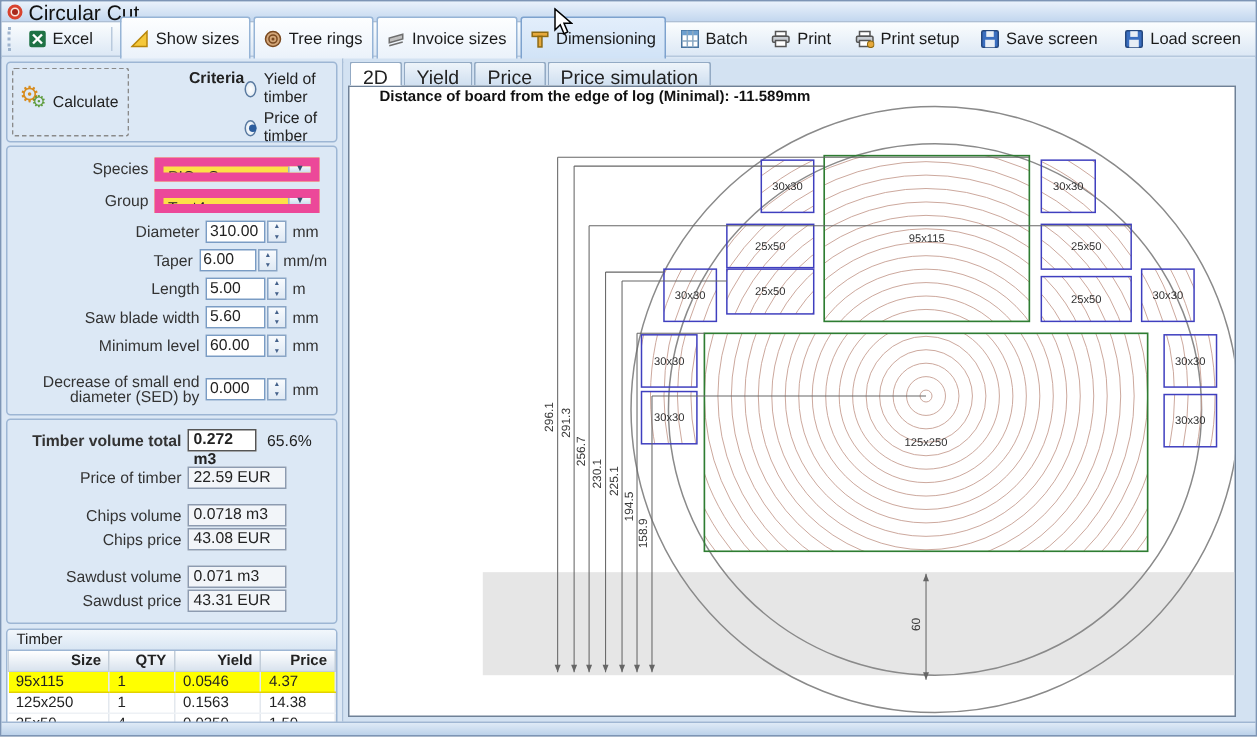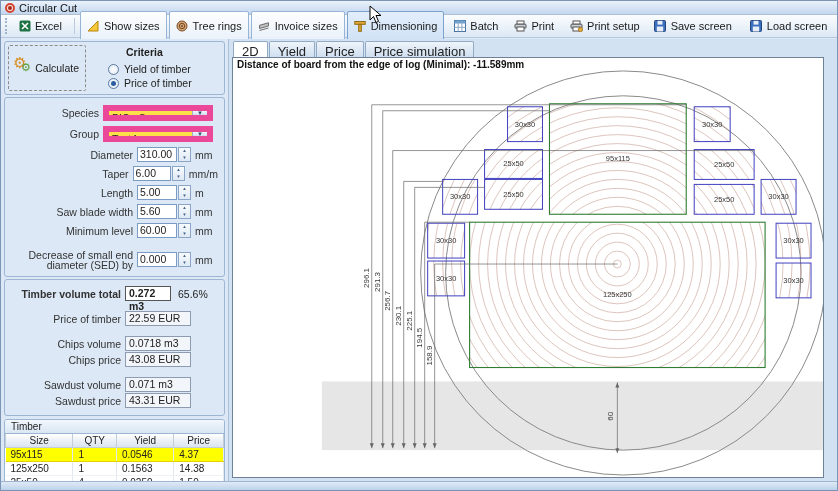--- a/index.html
+++ b/index.html
@@ -3,21 +3,21 @@
 <meta charset="utf-8">
 <style>
   html,body{margin:0;padding:0;background:#9aa7b8;}
   *{box-sizing:border-box;font-family:"Liberation Sans",sans-serif;}
   .app{position:relative;width:838px;height:491px;background:#dce8f5;border:1px solid #7d95b5;overflow:hidden;}
 
   
   .titlebar{height:14px;background:linear-gradient(#eaf2fb,#c3d7ef);display:flex;align-items:center;padding:0 4px;gap:4px;border-bottom:1px solid #aebfd4;}
   .app-icon{width:10px;height:10px;border-radius:50%;border:2px solid #d8432f;background:#f7e9e2;position:relative;}
   .app-icon::after{content:'';position:absolute;left:1px;top:1px;width:4px;height:4px;border-radius:50%;background:#a8291c;}
-  .title-text{font-size:11px;color:#111;}
+  .title-text{font-size:14px;color:#111;}
 
   
   .toolbar{height:23px;background:linear-gradient(#fbfdfe,#dce8f5);display:flex;align-items:center;padding:0 4px;border-bottom:1px solid #b6c8dd;}
   .grip{width:4px;height:16px;border-left:2px dotted #9fb4cd;margin-right:4px;}
   .tbtn{display:flex;align-items:center;gap:4px;padding:1px 6px;height:31px;font-size:11px;color:#1a1a1a;border:1px solid transparent;border-radius:2px;background:transparent;cursor:default;white-space:nowrap;}
   .tbtn.boxed{border-color:#96b4d6;background:linear-gradient(#fdfeff,#e9f1fa);}
   .tbtn.active{background:linear-gradient(#e3eefb,#cfe2f6);border-color:#7da2ce;justify-content:flex-end;}
   .tb-spring{flex:1;}
   .ic{width:13px;height:13px;display:inline-flex;align-items:center;justify-content:center;}
   .sep{width:1px;height:16px;background:#b9cadd;margin:0 3px;}
@@ -26,21 +26,21 @@
   .content{position:absolute;top:38px;left:0;right:0;bottom:9px;display:flex;}
   .left-panel{width:228px;background:#dce8f5;border-right:1px solid #aabfd8;position:relative;font-size:10.5px;color:#222;}
   .gbox{border:1px solid #9db6d4;border-radius:3px;margin:2px 3px;}
 
   
   .crit{display:flex;padding:3px;height:54px;}
   .calc-btn{width:78px;height:46px;border:1px dashed #8a8a8a;border-radius:2px;background:transparent;display:flex;align-items:center;justify-content:center;gap:3px;font-size:10.5px;color:#222;cursor:pointer;}
   .gear-wrap{position:relative;width:20px;height:20px;}
   .gear1{position:absolute;left:-2px;top:-4px;font-size:15px;color:#d88c1e;}
   .gear2{position:absolute;left:6px;top:3px;font-size:11px;color:#5d9b3a;}
-  .crit-right{flex:1;display:flex;flex-direction:column;align-items:flex-start;padding-left:22px;}
+  .crit-right{flex:1;display:flex;flex-direction:row;align-items:flex-start;padding-left:22px;}
   .crit-title{font-weight:bold;font-size:10.5px;margin:1px 0 3px 18px;}
   .radio-row{display:flex;align-items:center;gap:5px;margin:2px 0;cursor:pointer;}
   .radio{width:11px;height:11px;border-radius:50%;border:1px solid #5a7aa0;background:radial-gradient(#ffffff,#dde8f2);position:relative;}
   .radio.on::after{content:'';position:absolute;left:2px;top:2px;width:5px;height:5px;background:#2c5d9e;border-radius:50%;}
 
   
   .params{padding:4px 0 6px 12px;}
   .prow{display:flex;align-items:center;height:17px;margin:2px 6px 2px 2px;}
   .prow.dd-row{margin-bottom:4px;}
   .lbl{width:118px;text-align:right;padding-right:4px;color:#333;}
@@ -60,31 +60,31 @@
   .trow{display:flex;align-items:center;height:15px;margin:1px 6px 1px 2px;}
   .vbox{width:66px;height:15px;background:#f2f5f9;border:1px solid #8d9bb0;font-size:10.5px;padding:0 3px;line-height:13px;}
   .vbox.main{width:46px;background:#fff;border:1px solid #555;font-weight:bold;}
   .extra{margin-left:7px;}
   .blbl{font-weight:bold;}
 
   
   .timber{margin:3px;border:1px solid #9db6d4;border-radius:3px 3px 0 0;overflow:hidden;}
   .timber-head{height:14px;background:linear-gradient(#f2f7fc,#d9e6f3);border-bottom:1px solid #9db6d4;font-size:10px;padding:1px 6px;color:#222;}
   table.tt{border-collapse:collapse;width:100%;background:#fff;font-size:10px;}
-  table.tt th{background:linear-gradient(#ffffff,#d9e3ee);border:1px solid #c2cdd9;border-top:none;font-weight:normal;text-align:center;padding:1px 5px;height:13px;color:#222;}
+  table.tt th{background:linear-gradient(#ffffff,#d9e3ee);border:1px solid #c2cdd9;border-top:none;font-weight:bold;text-align:right;padding:1px 5px;height:13px;color:#222;}
   table.tt td{border-right:1px solid #e3e8ee;border-bottom:1px solid #eef1f5;padding:1px 5px;height:13px;color:#222;}
   table.tt tr.sel td{background:#ffff00;border-bottom-color:#e3d200;}
 
   
   .main-panel{flex:1;background:#d3e2f2;position:relative;padding:2px 13px 3px 3px;}
   .tabs{display:flex;height:16px;margin-left:1px;}
   .tab{font-size:13px;color:#222;padding:2px 8px 0 8px;background:linear-gradient(#eef4fa,#cfdff0);border:1px solid #93aac4;border-bottom:none;margin-right:1px;border-radius:2px 2px 0 0;cursor:pointer;white-space:nowrap;}
   .tab.active{background:#fff;position:relative;z-index:2;}
   .canvas{position:relative;background:#fff;border:1px solid #6f8197;height:calc(100% - 16px);overflow:hidden;}
-  .canvas-header{position:absolute;top:1px;left:4px;font-size:10px;font-weight:bold;color:#111;z-index:3;}
+  .canvas-header{position:absolute;top:1px;left:20px;font-size:10px;font-weight:bold;color:#111;z-index:3;}
   .canvas svg{position:absolute;inset:0;width:100%;height:100%;}
 
   
   .statusbar{position:absolute;left:0;right:0;bottom:0;height:9px;background:linear-gradient(#dfeaf6,#bcd2ea);border-top:1px solid #9fb6d2;}
 
   .cursor{position:absolute;left:368px;top:4px;z-index:50;pointer-events:none;}
 </style>
 </head>
 <body>
 

